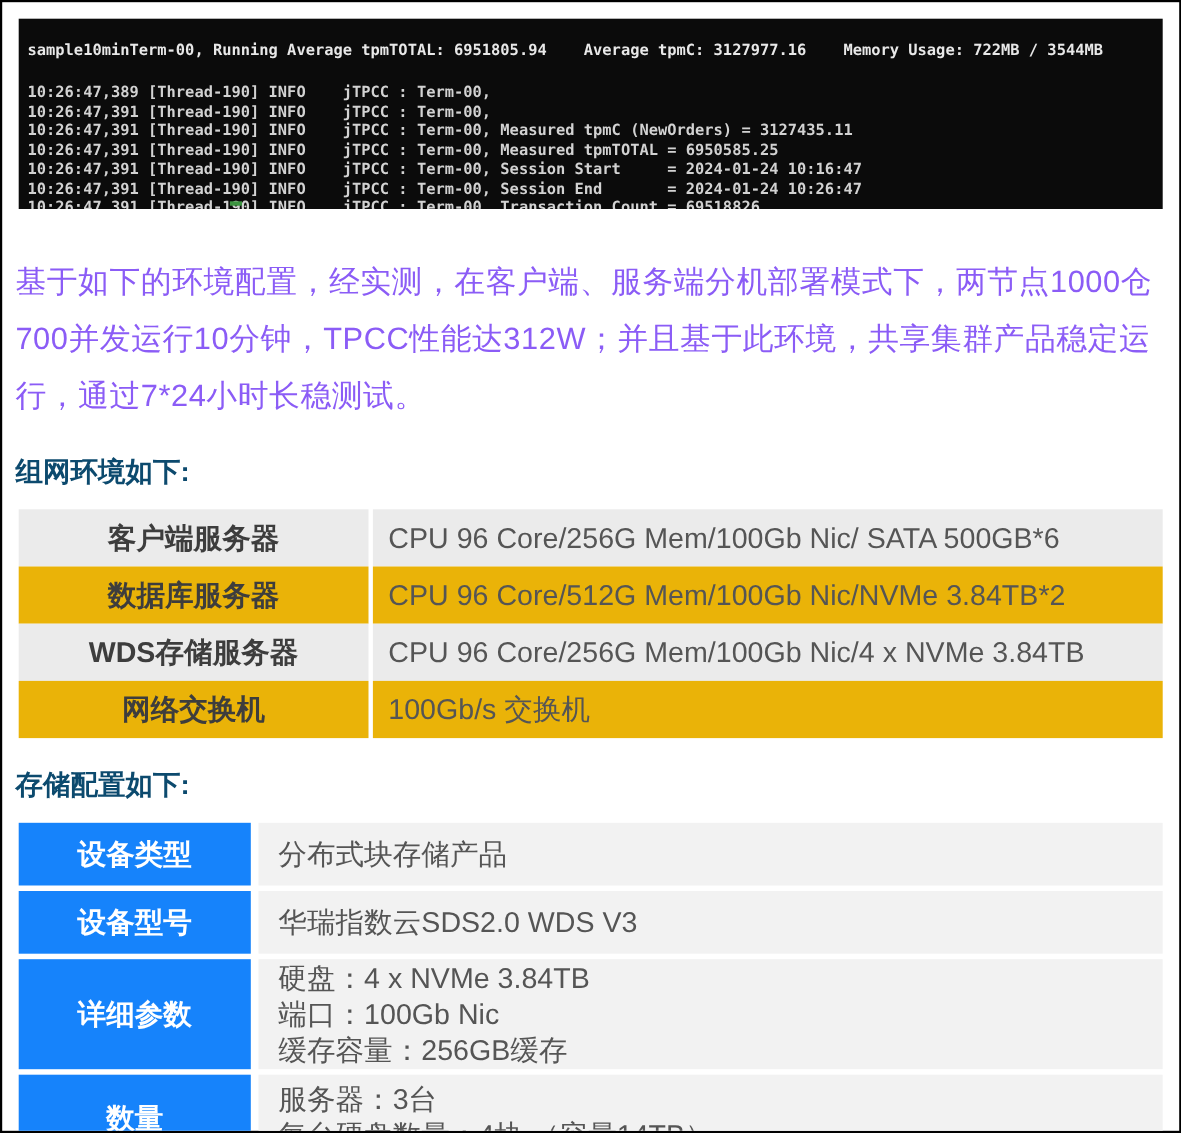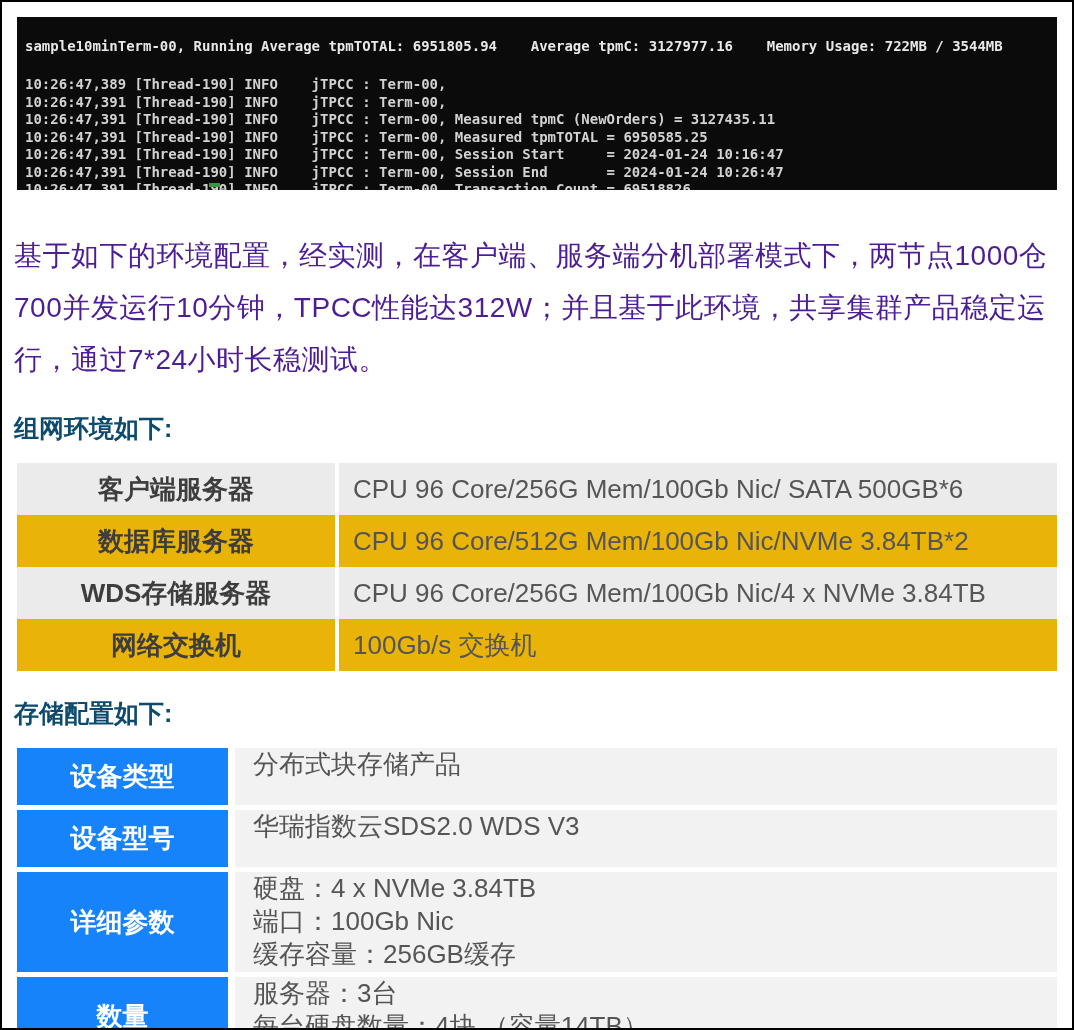--- a/index.html
+++ b/index.html
@@ -43,21 +43,21 @@
     left: 192px; bottom: 3px;
     width: 11px; height: 4px;
     background: #3c9440;
   }
 
   
   .paragraph {
     margin: 40px 12px 0 12px;
     font-size: 28px;
     line-height: 52px;
-    color: #4c1d95;
+    color: #8b5cf6;
     letter-spacing: 0.5px;
   }
 
   
   .section-heading {
     margin: 26px 12px 0 12px;
     font-size: 25px;
     font-weight: bold;
     color: #0c4a6e;
   }
@@ -96,21 +96,21 @@
     font-weight: bold; font-size: 26px;
     display: flex; align-items: center; justify-content: center;
     margin-right: 7px;
   }
   .sto-value {
     flex: 1;
     background: #f2f2f2;
     color: #555555;
     font-size: 26px;
     line-height: 33px;
-    display: flex; flex-direction: column; 
+    display: flex; flex-direction: column; justify-content: center;
     padding-left: 18px;
   }
   .sto-value .line { white-space: pre; }
 </style>
 </head>
 <body>
 
 <div class="page">
 
   <div class="terminal">

